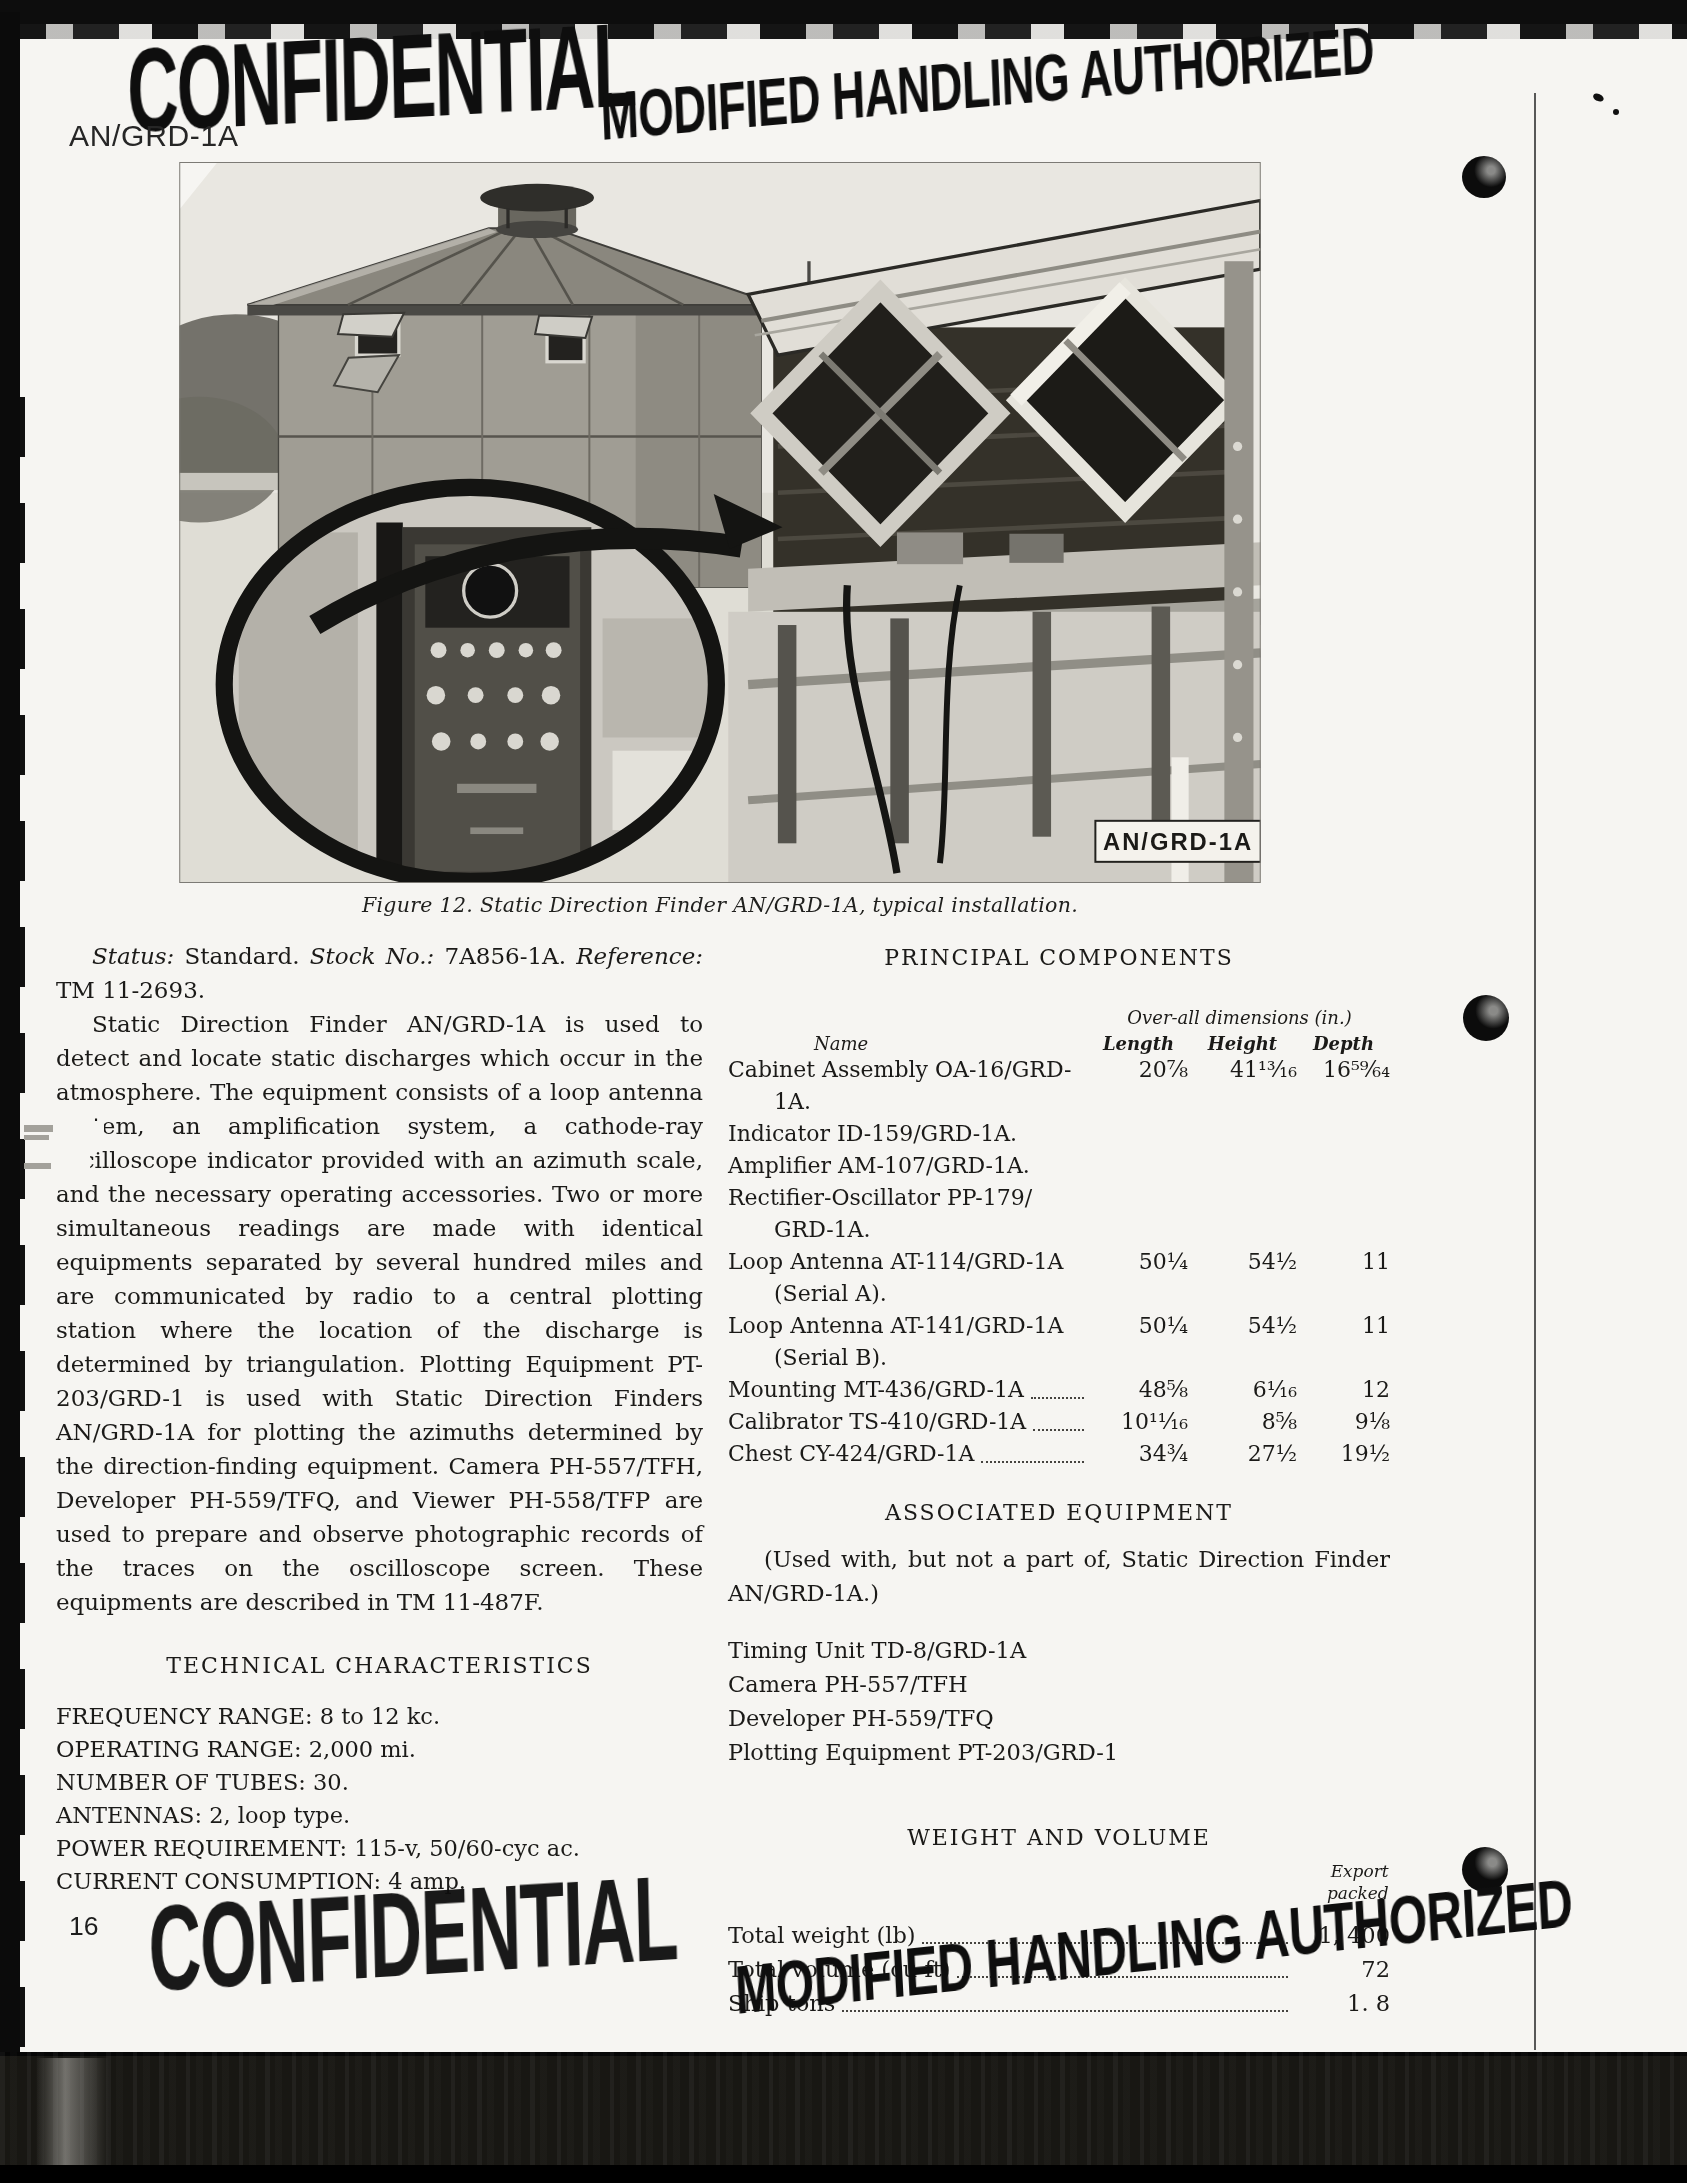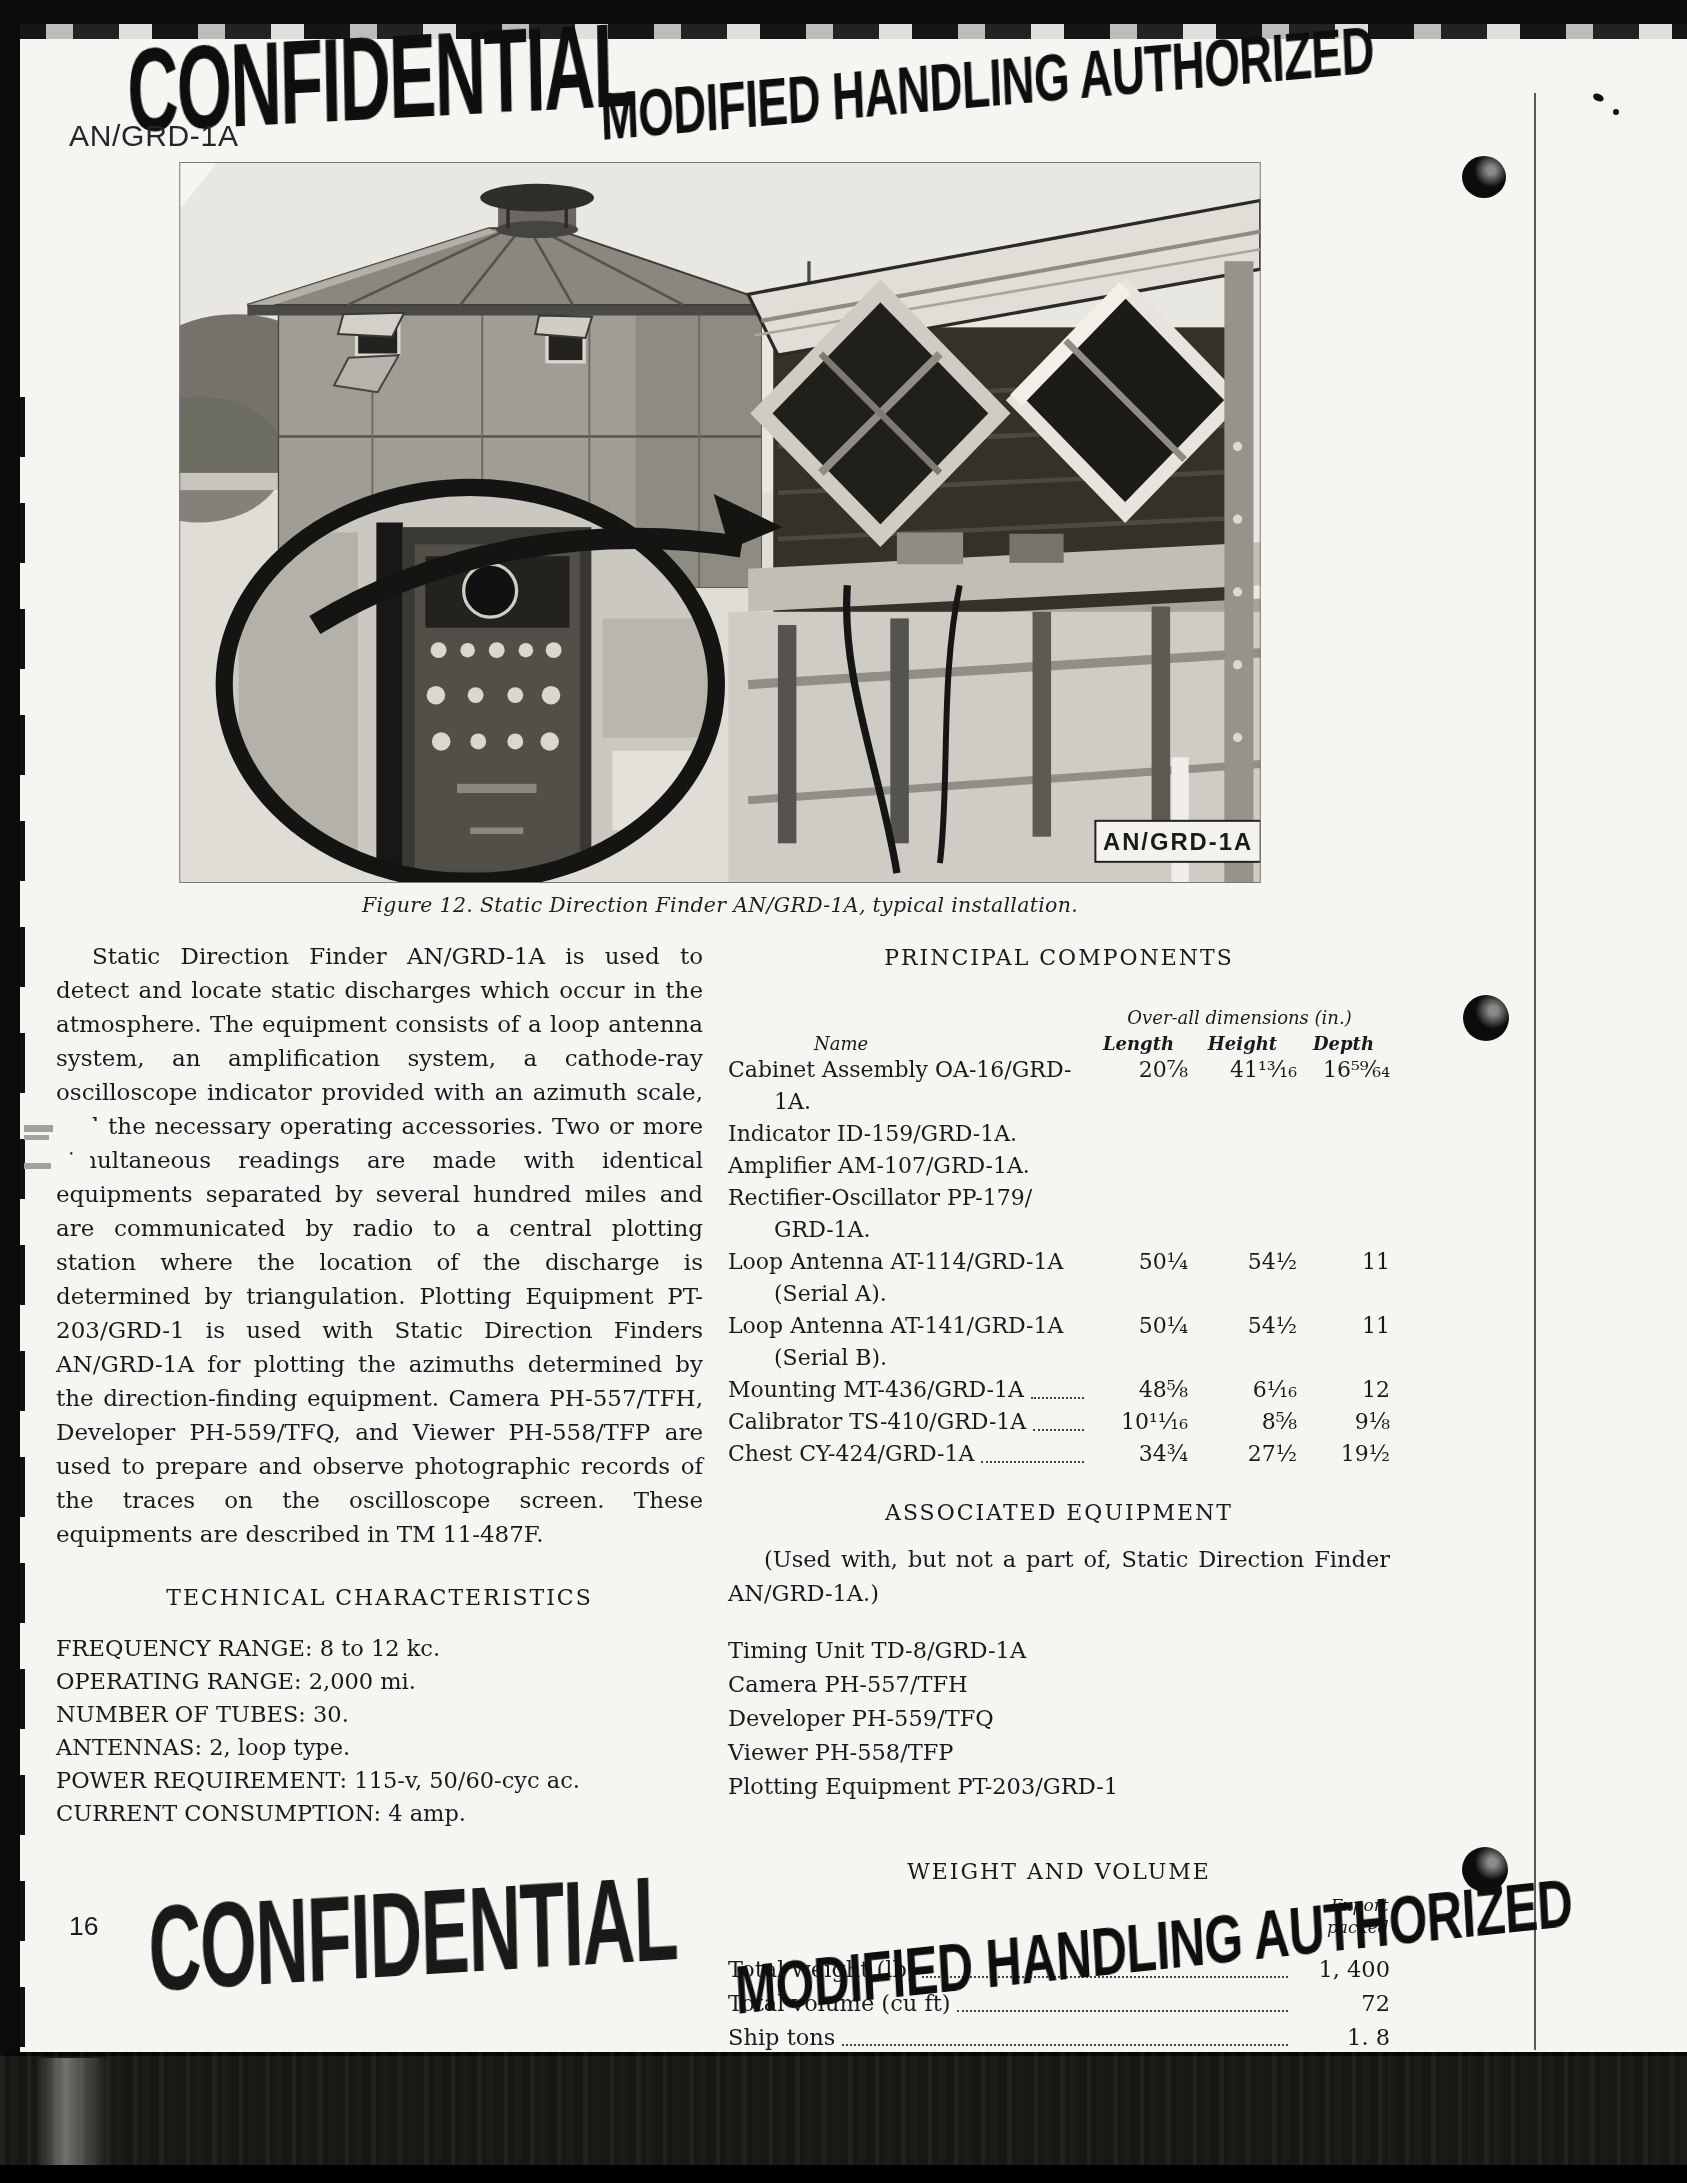--- a/index.html
+++ b/index.html
@@ -238,20 +238,21 @@
 
         <polygon points="0,0 58,0 0,72" fill="#f6f5f2"></polygon>
         <rect x="0" y="0" width="1635" height="1090" fill="none" stroke="#7c7a75" stroke-width="3"></rect>
       </g>
     </svg>
   </div>
 
   <div class="abs caption">Figure 12.   Static Direction Finder AN/GRD-1A, typical installation.</div>
 
   <div class="abs col-left">
+    <p><span class="ital">Status:</span><span> Standard.  </span><span class="ital">Stock No.:</span><span> 7A856-1A.  </span><span class="ital">Reference:</span><span> TM 11-2693.</span></p>
     <p>Static Direction Finder AN/GRD-1A is used to detect and locate static discharges which occur in the atmosphere.  The equipment consists of a loop antenna system, an amplification system, a cathode-ray oscilloscope indicator provided with an azimuth scale, and the necessary operating accessories.  Two or more simultaneous readings are made with identical equipments separated by several hundred miles and are communicated by radio to a central plotting station where the location of the discharge is determined by triangulation.  Plotting Equipment PT-203/GRD-1 is used with Static Direction Finders AN/GRD-1A for plotting the azimuths determined by the direction-finding equipment.  Camera PH-557/TFH, Developer PH-559/TFQ, and Viewer PH-558/TFP are used to prepare and observe photographic records of the traces on the oscilloscope screen.  These equipments are described in TM 11-487F.</p>
     <div class="sec-head">TECHNICAL CHARACTERISTICS</div>
     <div class="spec-line">FREQUENCY RANGE: 8 to 12 kc.</div>
     <div class="spec-line">OPERATING RANGE: 2,000 mi.</div>
     <div class="spec-line">NUMBER OF TUBES: 30.</div>
     <div class="spec-line">ANTENNAS: 2, loop type.</div>
     <div class="spec-line">POWER REQUIREMENT: 115-v, 50/60-cyc ac.</div>
     <div class="spec-line">CURRENT CONSUMPTION: 4 amp.</div>
   </div>
 
@@ -335,21 +336,20 @@
       <div class="pc-num">27½</div>
       <div class="pc-num">19½</div>
     </div>
 
     <div class="sec-head" style="">ASSOCIATED EQUIPMENT</div>
     <div class="ae-note">(Used with, but not a part of, Static Direction Finder AN/GRD-1A.)</div>
     <div class="ae-list">
       <div class="ae-item">Timing Unit TD-8/GRD-1A</div>
       <div class="ae-item">Camera PH-557/TFH</div>
       <div class="ae-item">Developer PH-559/TFQ</div>
-      <div class="ae-item">Viewer PH-558/TFP</div>
       <div class="ae-item">Plotting Equipment PT-203/GRD-1</div>
     </div>
 
     <div class="sec-head" style="margin-top:56px;margin-bottom:0;">WEIGHT AND VOLUME</div>
     <div class="wv-colhead">
       <div>Export</div>
       <div>packed</div>
     </div>
     <div class="wv-row">
       <span>Total weight (lb)</span>

